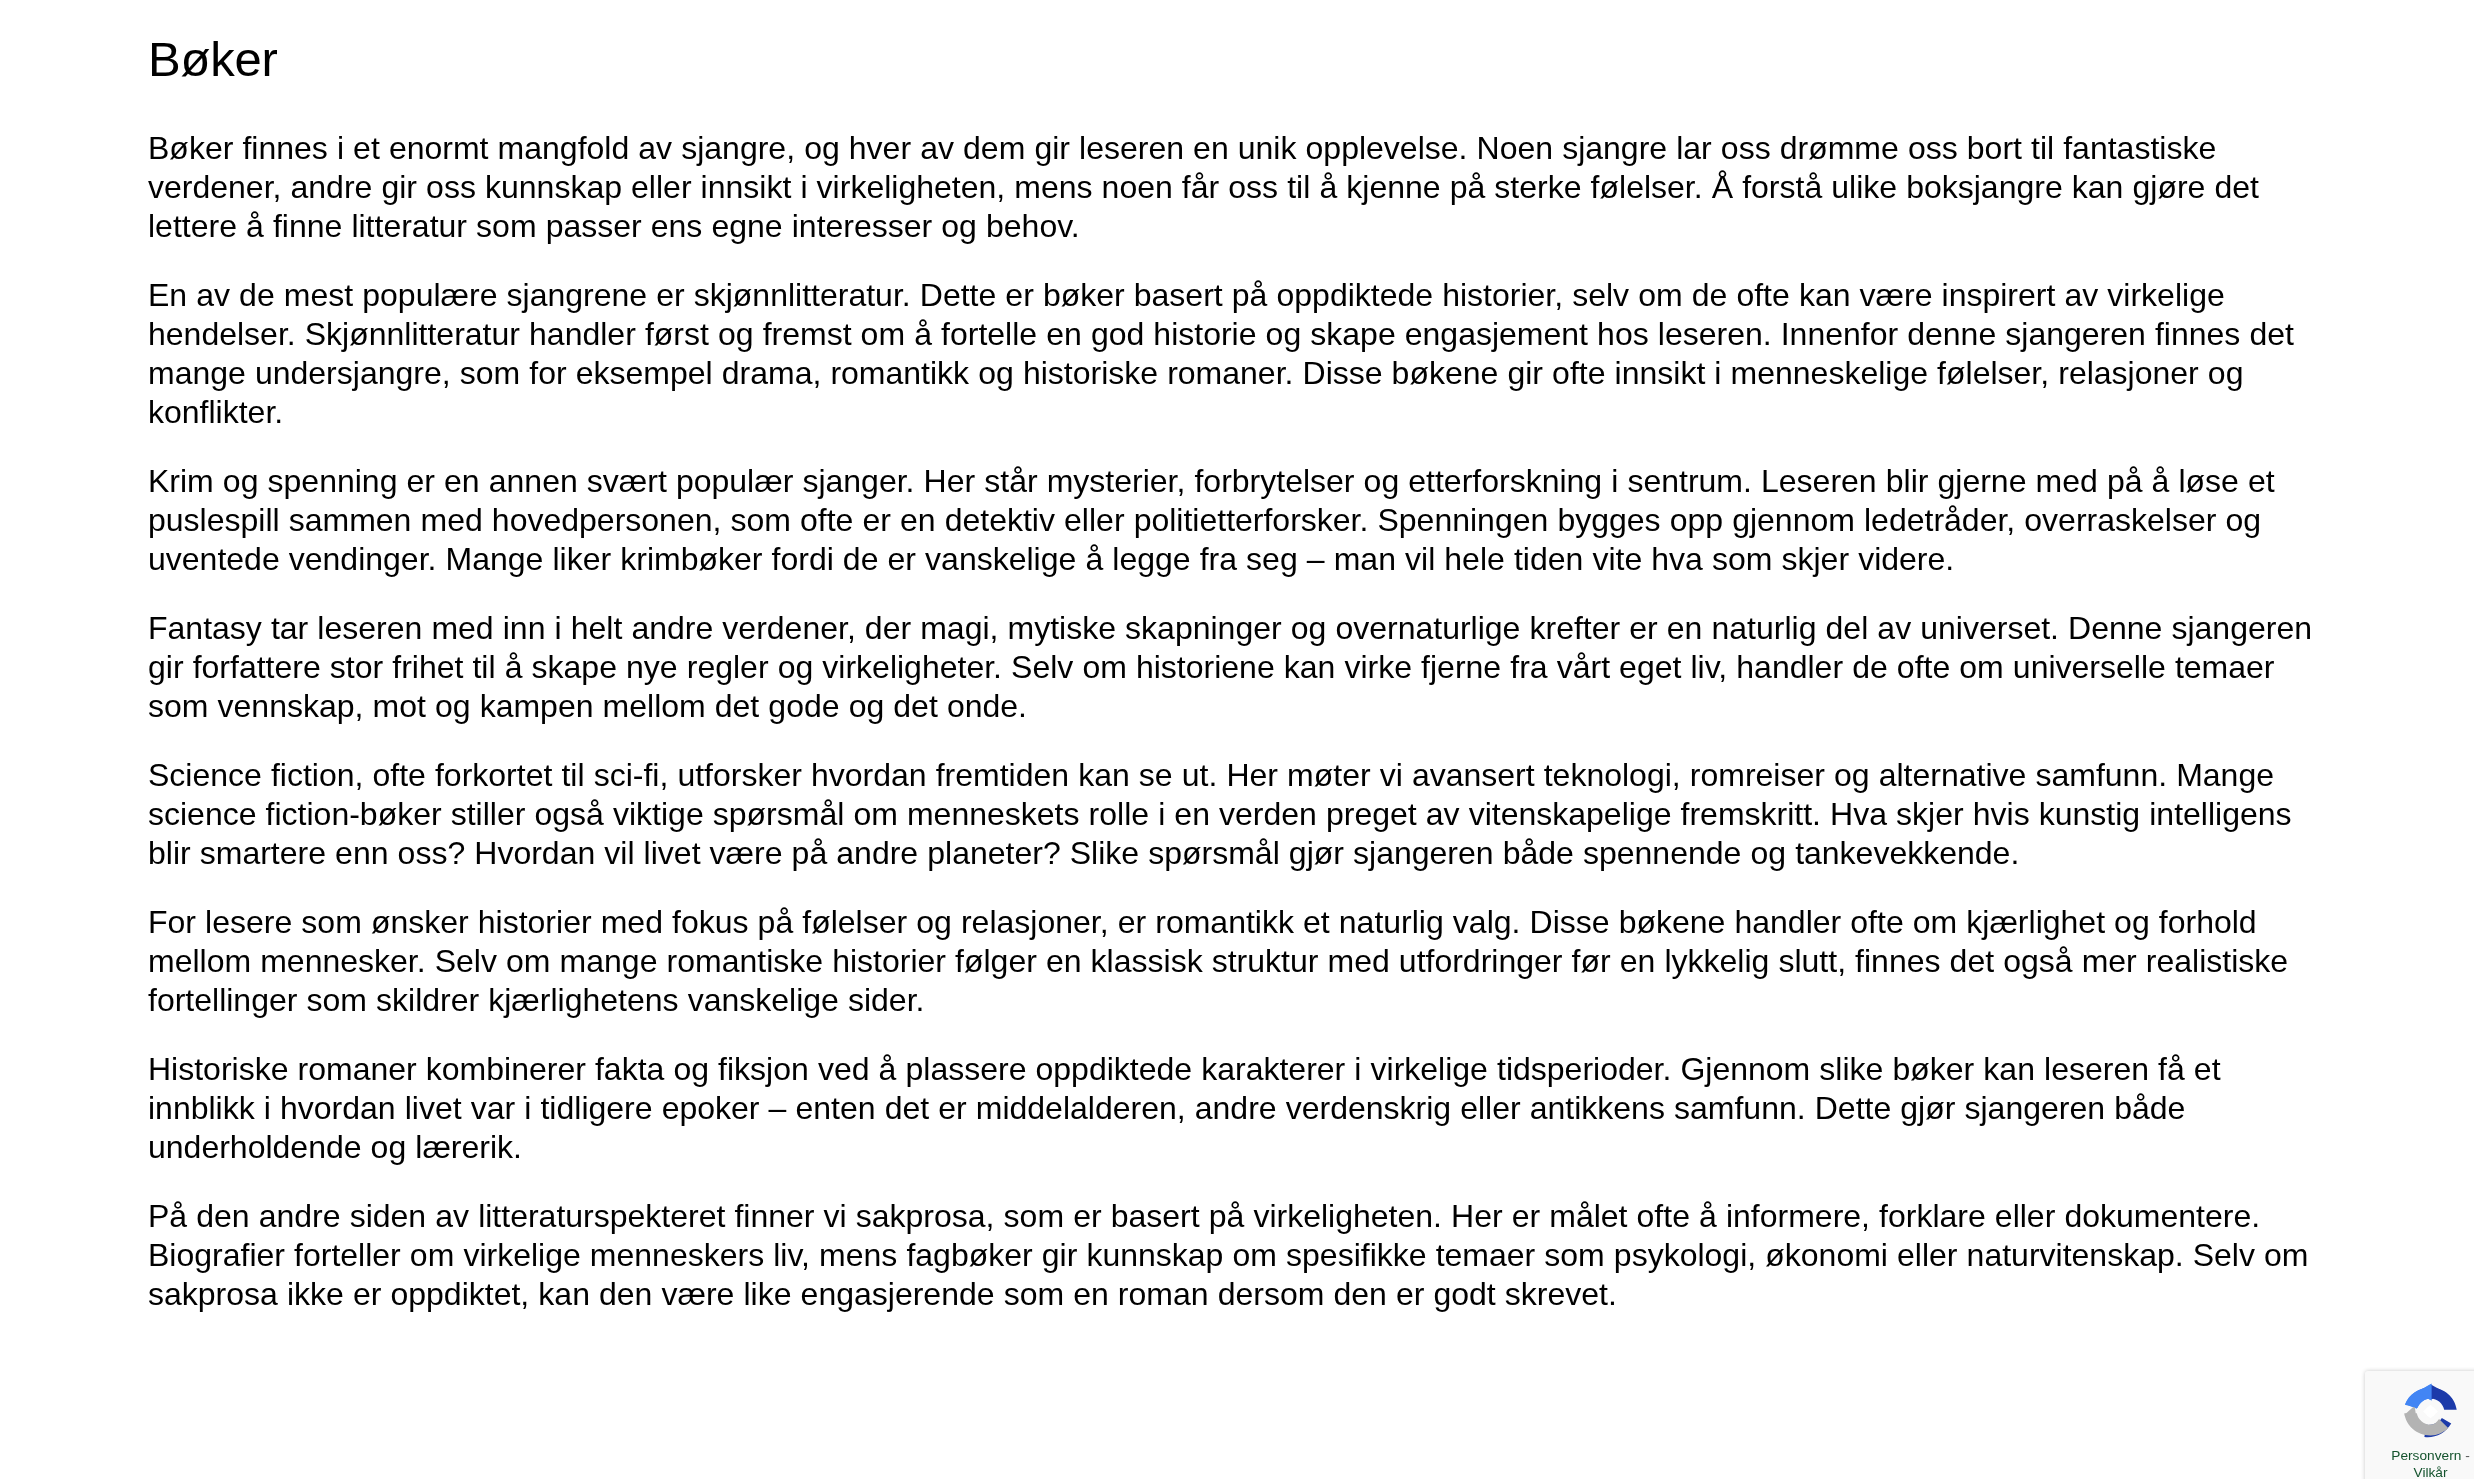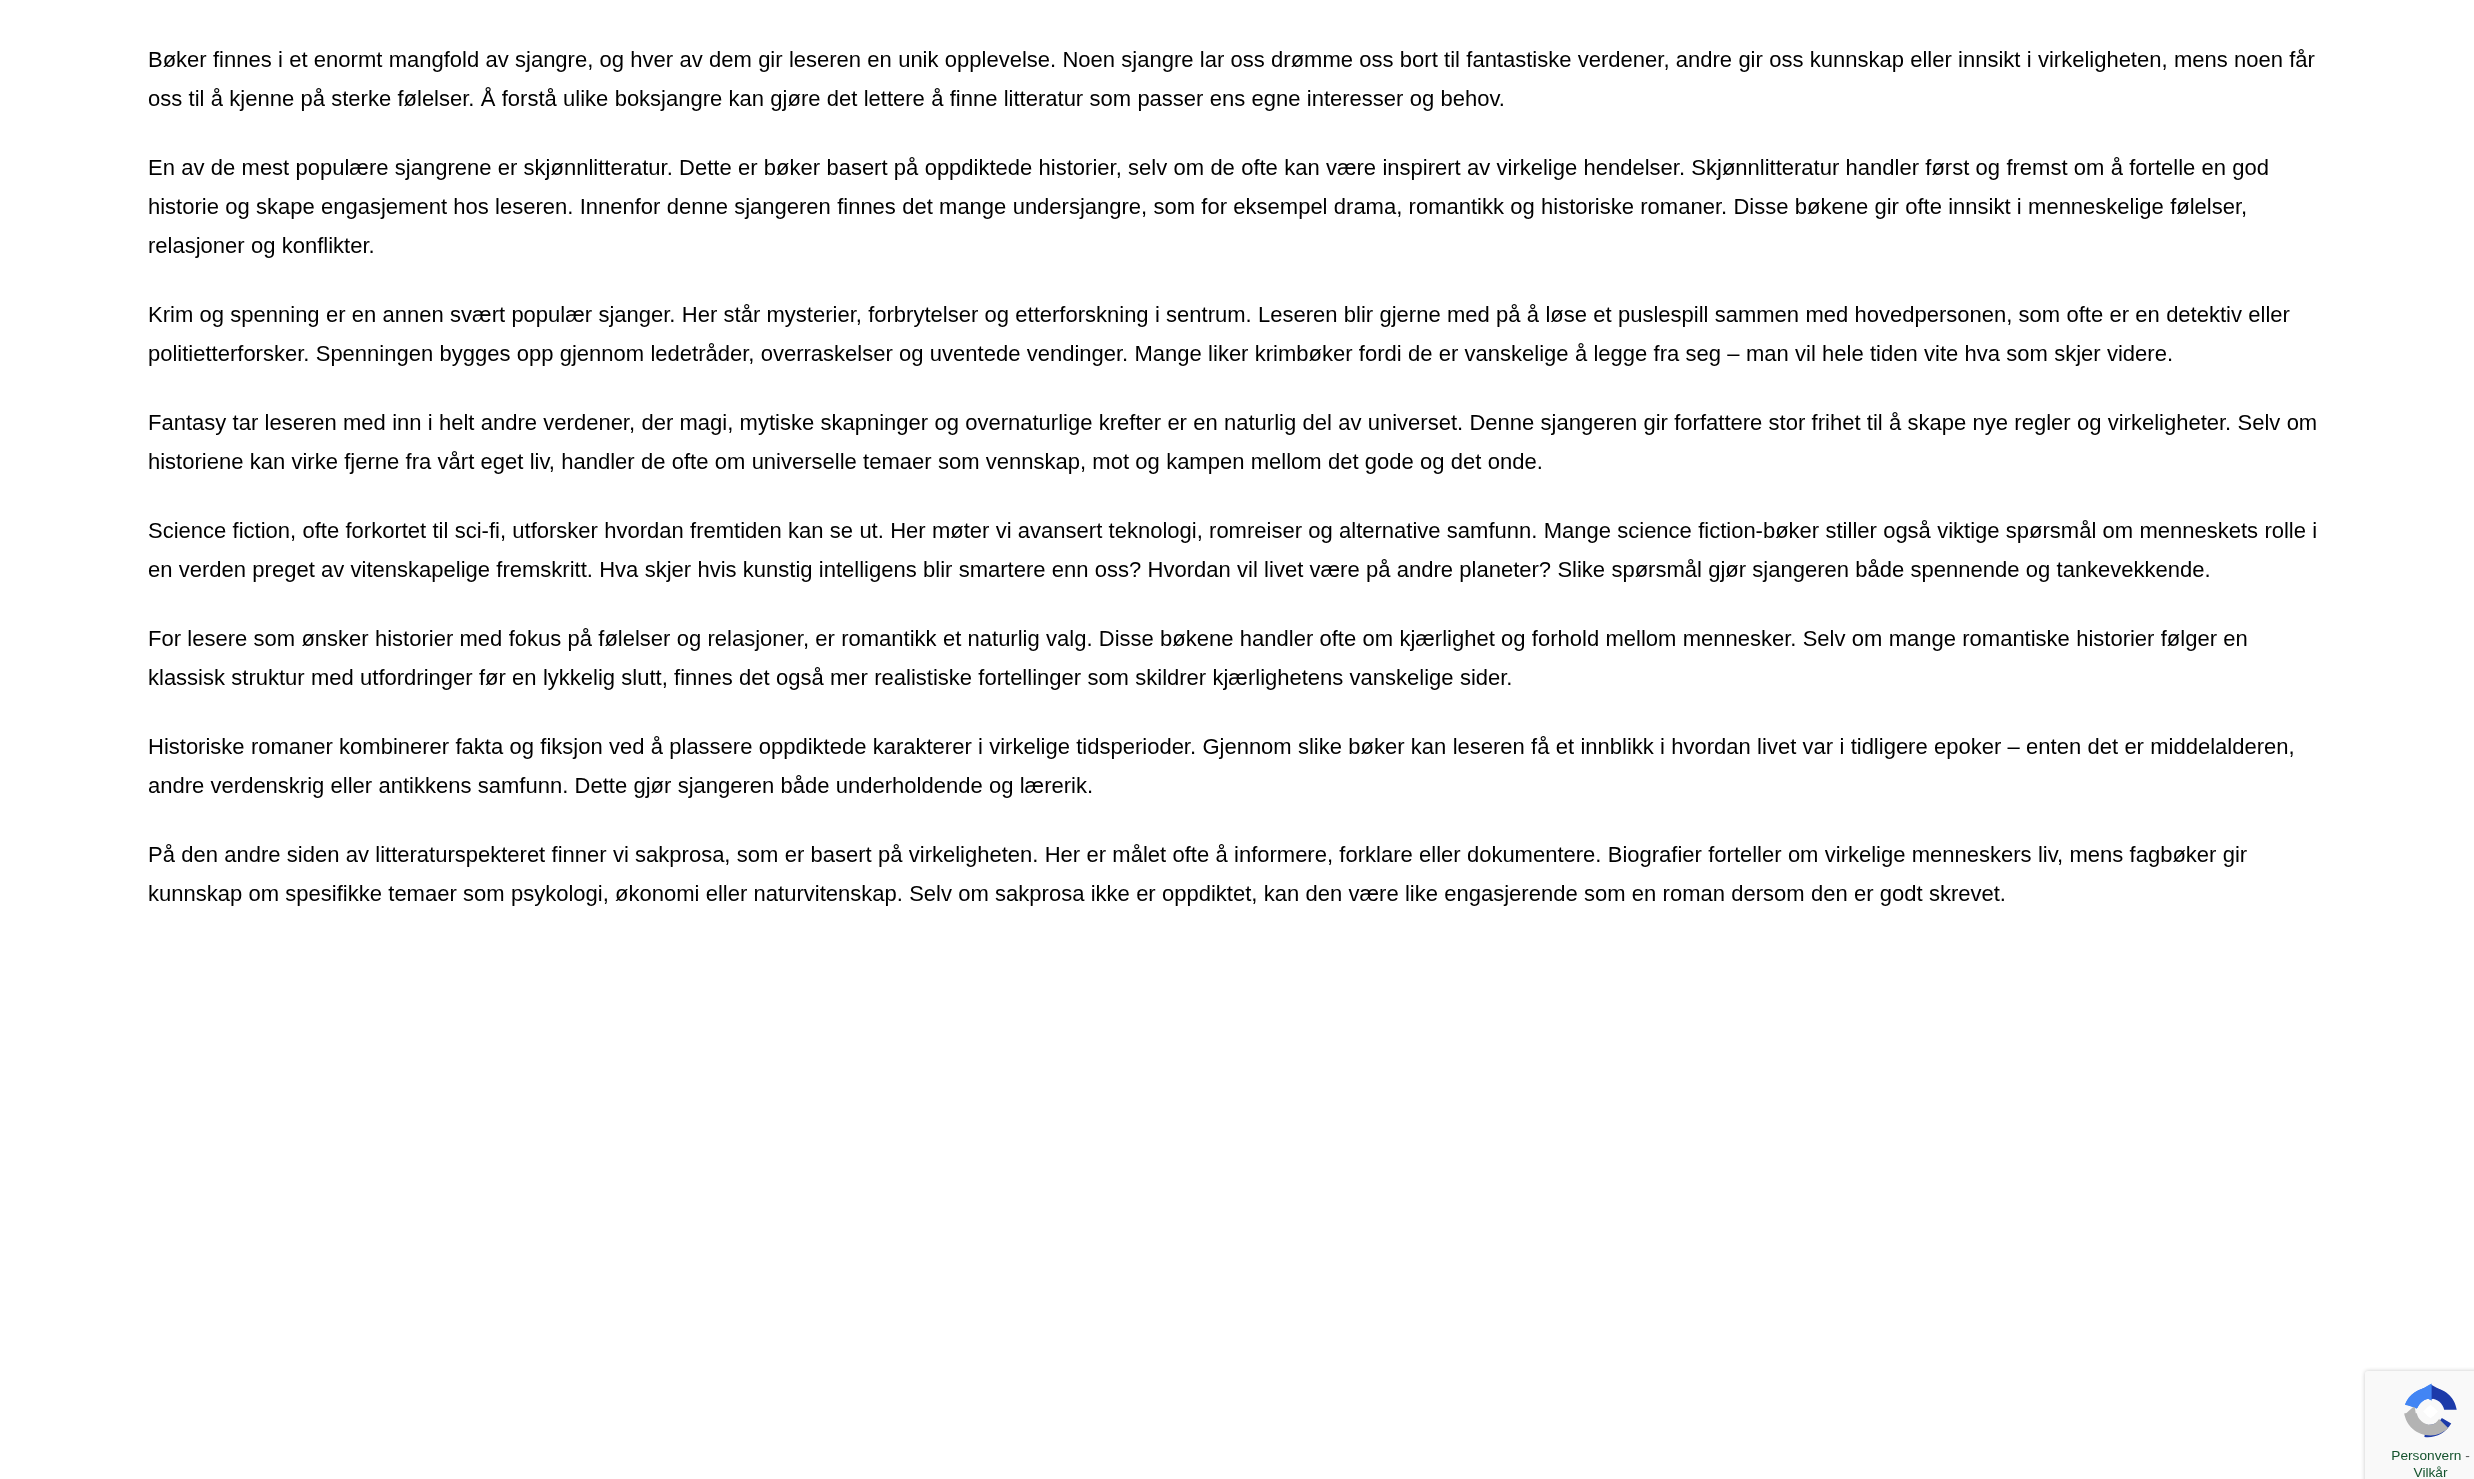--- a/index.html
+++ b/index.html
@@ -42,21 +42,21 @@
     margin: 0;
     padding-top: 30px;
     color: #000000;
   }
 
   .article-body {
     margin-top: 40px;
   }
 
   .article-body p {
-    font-size: 22px;
+    font-size: 32px;
     line-height: 39px;
     font-weight: 400;
     margin: 0 0 30px 0;
     color: #000000;
     text-align: left;
     word-spacing: 0.2px;
   }
 
   .article-body p:last-child {
     margin-bottom: 12px;
@@ -110,20 +110,21 @@
     color: #555555;
   }
 </style>
 </head>
 <body>
 
 <div class="page">
 
   <div class="content">
 
+    <h1 class="page-title">Bøker</h1>
 
     <div class="article-body">
       <p>Bøker finnes i et enormt mangfold av sjangre, og hver av dem gir leseren en unik opplevelse. Noen sjangre lar oss drømme oss bort til fantastiske verdener, andre gir oss kunnskap eller innsikt i virkeligheten, mens noen får oss til å kjenne på sterke følelser. Å forstå ulike boksjangre kan gjøre det lettere å finne litteratur som passer ens egne interesser og behov.</p>
       <p>En av de mest populære sjangrene er skjønnlitteratur. Dette er bøker basert på oppdiktede historier, selv om de ofte kan være inspirert av virkelige hendelser. Skjønnlitteratur handler først og fremst om å fortelle en god historie og skape engasjement hos leseren. Innenfor denne sjangeren finnes det mange undersjangre, som for eksempel drama, romantikk og historiske romaner. Disse bøkene gir ofte innsikt i menneskelige følelser, relasjoner og konflikter.</p>
       <p>Krim og spenning er en annen svært populær sjanger. Her står mysterier, forbrytelser og etterforskning i sentrum. Leseren blir gjerne med på å løse et puslespill sammen med hovedpersonen, som ofte er en detektiv eller politietterforsker. Spenningen bygges opp gjennom ledetråder, overraskelser og uventede vendinger. Mange liker krimbøker fordi de er vanskelige å legge fra seg – man vil hele tiden vite hva som skjer videre.</p>
       <p>Fantasy tar leseren med inn i helt andre verdener, der magi, mytiske skapninger og overnaturlige krefter er en naturlig del av universet. Denne sjangeren gir forfattere stor frihet til å skape nye regler og virkeligheter. Selv om historiene kan virke fjerne fra vårt eget liv, handler de ofte om universelle temaer som vennskap, mot og kampen mellom det gode og det onde.</p>
       <p>Science fiction, ofte forkortet til sci-fi, utforsker hvordan fremtiden kan se ut. Her møter vi avansert teknologi, romreiser og alternative samfunn. Mange science fiction-bøker stiller også viktige spørsmål om menneskets rolle i en verden preget av vitenskapelige fremskritt. Hva skjer hvis kunstig intelligens blir smartere enn oss? Hvordan vil livet være på andre planeter? Slike spørsmål gjør sjangeren både spennende og tankevekkende.</p>
       <p>For lesere som ønsker historier med fokus på følelser og relasjoner, er romantikk et naturlig valg. Disse bøkene handler ofte om kjærlighet og forhold mellom mennesker. Selv om mange romantiske historier følger en klassisk struktur med utfordringer før en lykkelig slutt, finnes det også mer realistiske fortellinger som skildrer kjærlighetens vanskelige sider.</p>
       <p>Historiske romaner kombinerer fakta og fiksjon ved å plassere oppdiktede karakterer i virkelige tidsperioder. Gjennom slike bøker kan leseren få et innblikk i hvordan livet var i tidligere epoker – enten det er middelalderen, andre verdenskrig eller antikkens samfunn. Dette gjør sjangeren både underholdende og lærerik.</p>
       <p>På den andre siden av litteraturspekteret finner vi sakprosa, som er basert på virkeligheten. Her er målet ofte å informere, forklare eller dokumentere. Biografier forteller om virkelige menneskers liv, mens fagbøker gir kunnskap om spesifikke temaer som psykologi, økonomi eller naturvitenskap. Selv om sakprosa ikke er oppdiktet, kan den være like engasjerende som en roman dersom den er godt skrevet.</p>

